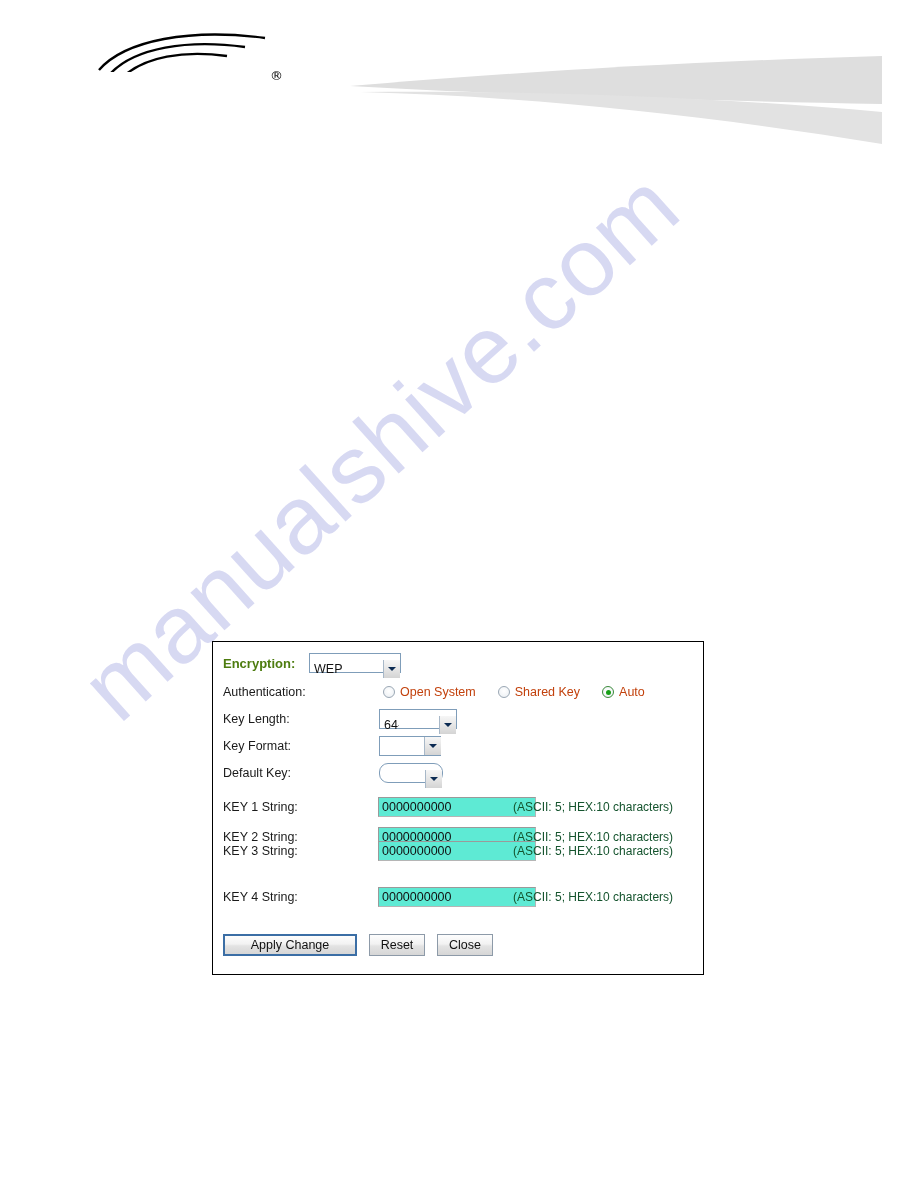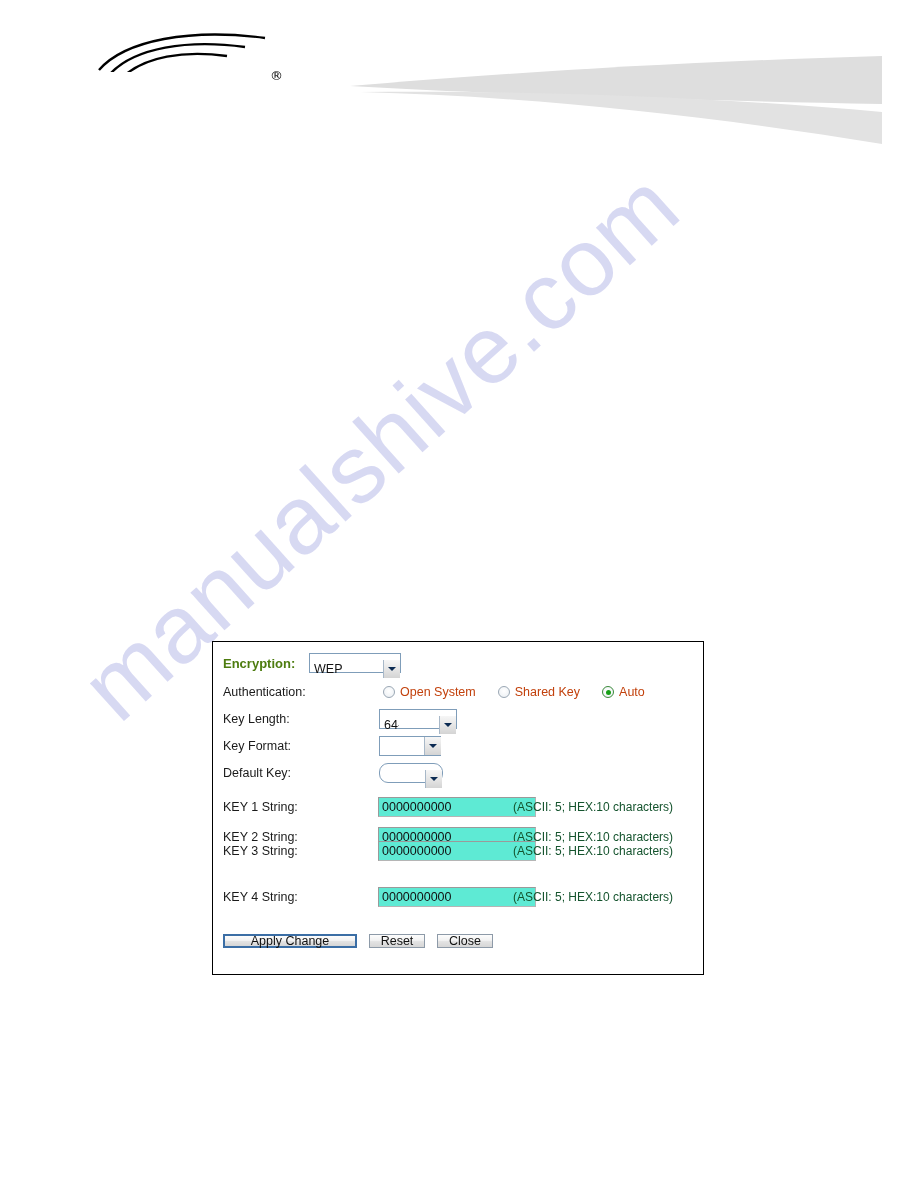--- a/index.html
+++ b/index.html
@@ -239,21 +239,21 @@
   #button-bar {
     position: absolute;
     left: 0;
     top: 292px;
     width: 492px;
     height: 30px;
   }
   .btn {
     position: absolute;
     box-sizing: border-box;
-    height: 14px;
+    height: 22px;
     border: 1px solid #8d9aa8;
     background: linear-gradient(to bottom, #fdfdfd 0%, #f2f2f2 45%, #e3e3e3 55%, #d6d6d6 100%);
     font-family: "Liberation Sans", sans-serif;
     font-size: 12.5px;
     color: #111;
     display: flex;
     align-items: center;
     justify-content: center;
     padding: 0 8px;
     cursor: pointer;

